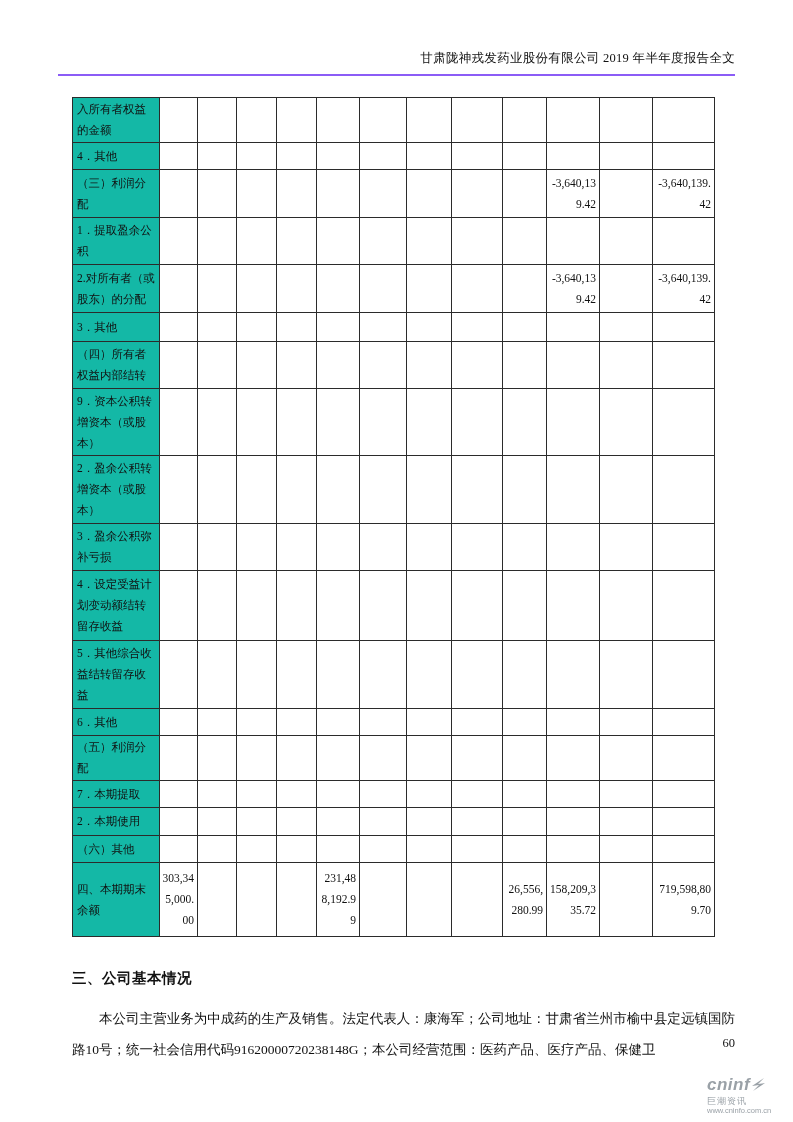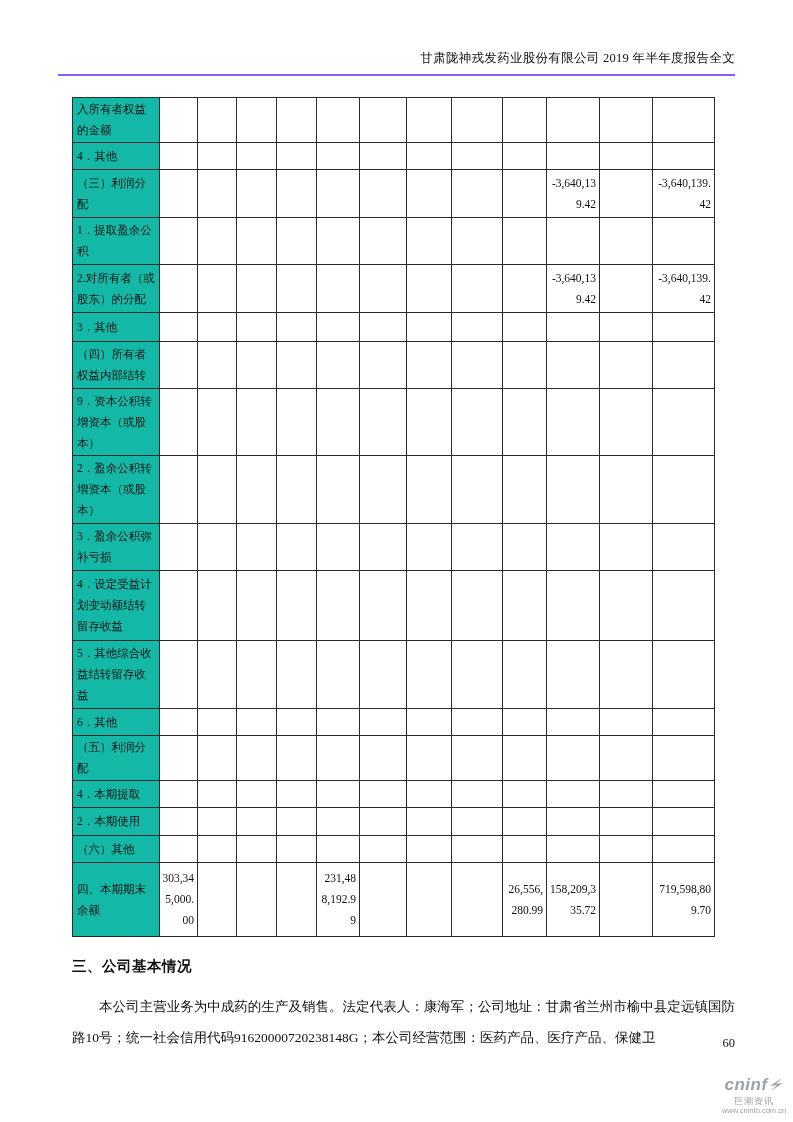--- a/index.html
+++ b/index.html
@@ -38,43 +38,43 @@
     text-align:left;
     padding:1px 2px 1px 4px;
     word-break:break-all;
   }
   td.num-cell{
     text-align:right;
     padding:1px 3px 1px 1px;
     word-break:break-all;
   }
   .section-heading{
-    margin:20px 58px 0 72px;
+    margin:32px 58px 0 72px;
     font-size:14.5px;
     font-weight:bold;
     letter-spacing:.5px;
   }
   .body-paragraph{
     margin:15px 58px 0 72px;
     width:663px;
     font-size:13.5px;
     line-height:31px;
     text-indent:2em;
     text-align:justify;
   }
   .page-number{
     position:absolute;
     top:1036px;right:58px;
     font-size:12.5px;
   }
   .cninfo-logo{
     position:absolute;
-    top:1076px;right:0;
+    top:1076px;right:8px;
     width:78px;
-    text-align:center;
+    text-align:left;
     color:#9aa1a7;
     font-family:"Liberation Sans","DejaVu Sans",sans-serif;
     line-height:1.1;
   }
   .cninfo-logo .brand{
     font-size:17px;
     font-weight:bold;
     font-style:italic;
     letter-spacing:.5px;
     display:inline-block;
@@ -313,21 +313,21 @@
           <td class="num-cell"></td>
           <td class="num-cell"></td>
           <td class="num-cell"></td>
           <td class="num-cell"></td>
           <td class="num-cell"></td>
           <td class="num-cell"></td>
           <td class="num-cell"></td>
           <td class="num-cell"></td>
         </tr>
         <tr style="height: 27px;">
-          <td class="label-cell">4．本期提取</td>
+          <td class="label-cell">7．本期提取</td>
           <td class="num-cell"></td>
           <td class="num-cell"></td>
           <td class="num-cell"></td>
           <td class="num-cell"></td>
           <td class="num-cell"></td>
           <td class="num-cell"></td>
           <td class="num-cell"></td>
           <td class="num-cell"></td>
           <td class="num-cell"></td>
           <td class="num-cell"></td>

